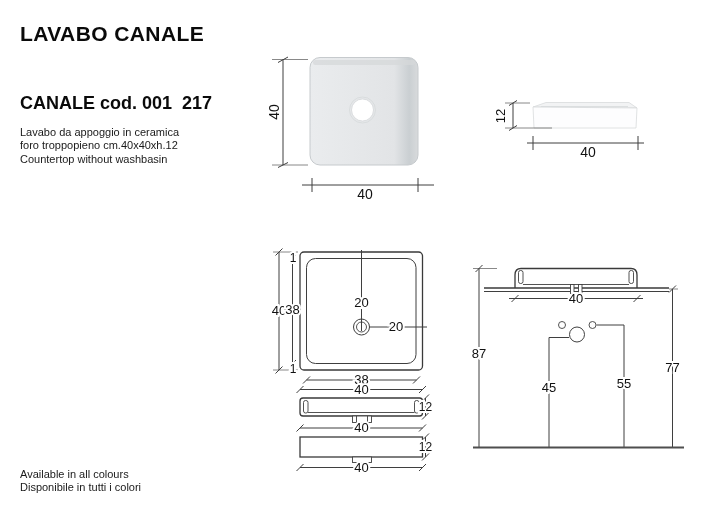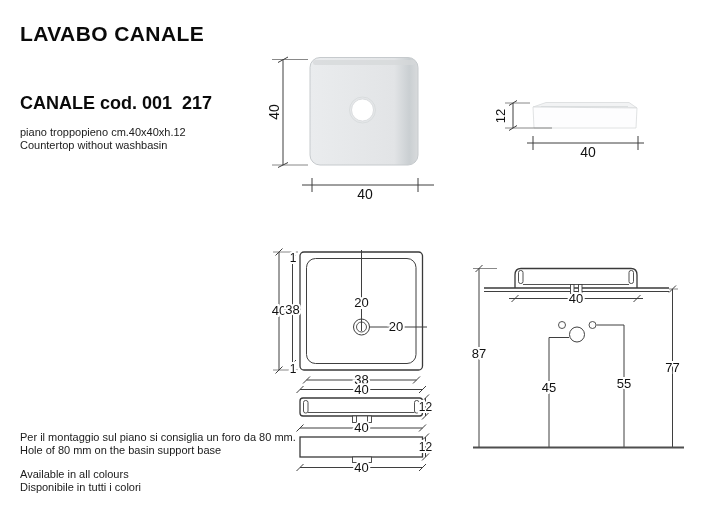--- a/index.html
+++ b/index.html
@@ -27,28 +27,25 @@
 </head>
 <body>
 
 <div class="sheet">
 
   <div class="abs title">LAVABO CANALE</div>
 
   <div class="abs code">CANALE cod. 001  217</div>
 
   <div class="abs desc">
-    <div>piano troppopieno cm.40x40xh.12</div>
+    <div>Lavabo da appoggio in ceramica</div>
+    <div>foro troppopieno cm.40x40xh.12</div>
     <div>Countertop without washbasin</div>
   </div>
 
-  <div class="abs note">
-    <div>Per il montaggio sul piano si consiglia un foro da 80 mm.</div>
-    <div>Hole of 80 mm on the basin support base</div>
-  </div>
 
   <div class="abs avail">
     <div>Available in all colours</div>
     <div>Disponibile in tutti i colori</div>
   </div>
 
   <svg style="left:265px;top:48px" width="180" height="160" viewBox="265 48 180 160">
     <defs>
       <linearGradient id="gTop" x1="0" y1="0" x2="1" y2="0">
         <stop offset="0" stop-color="#eaecee"></stop>

